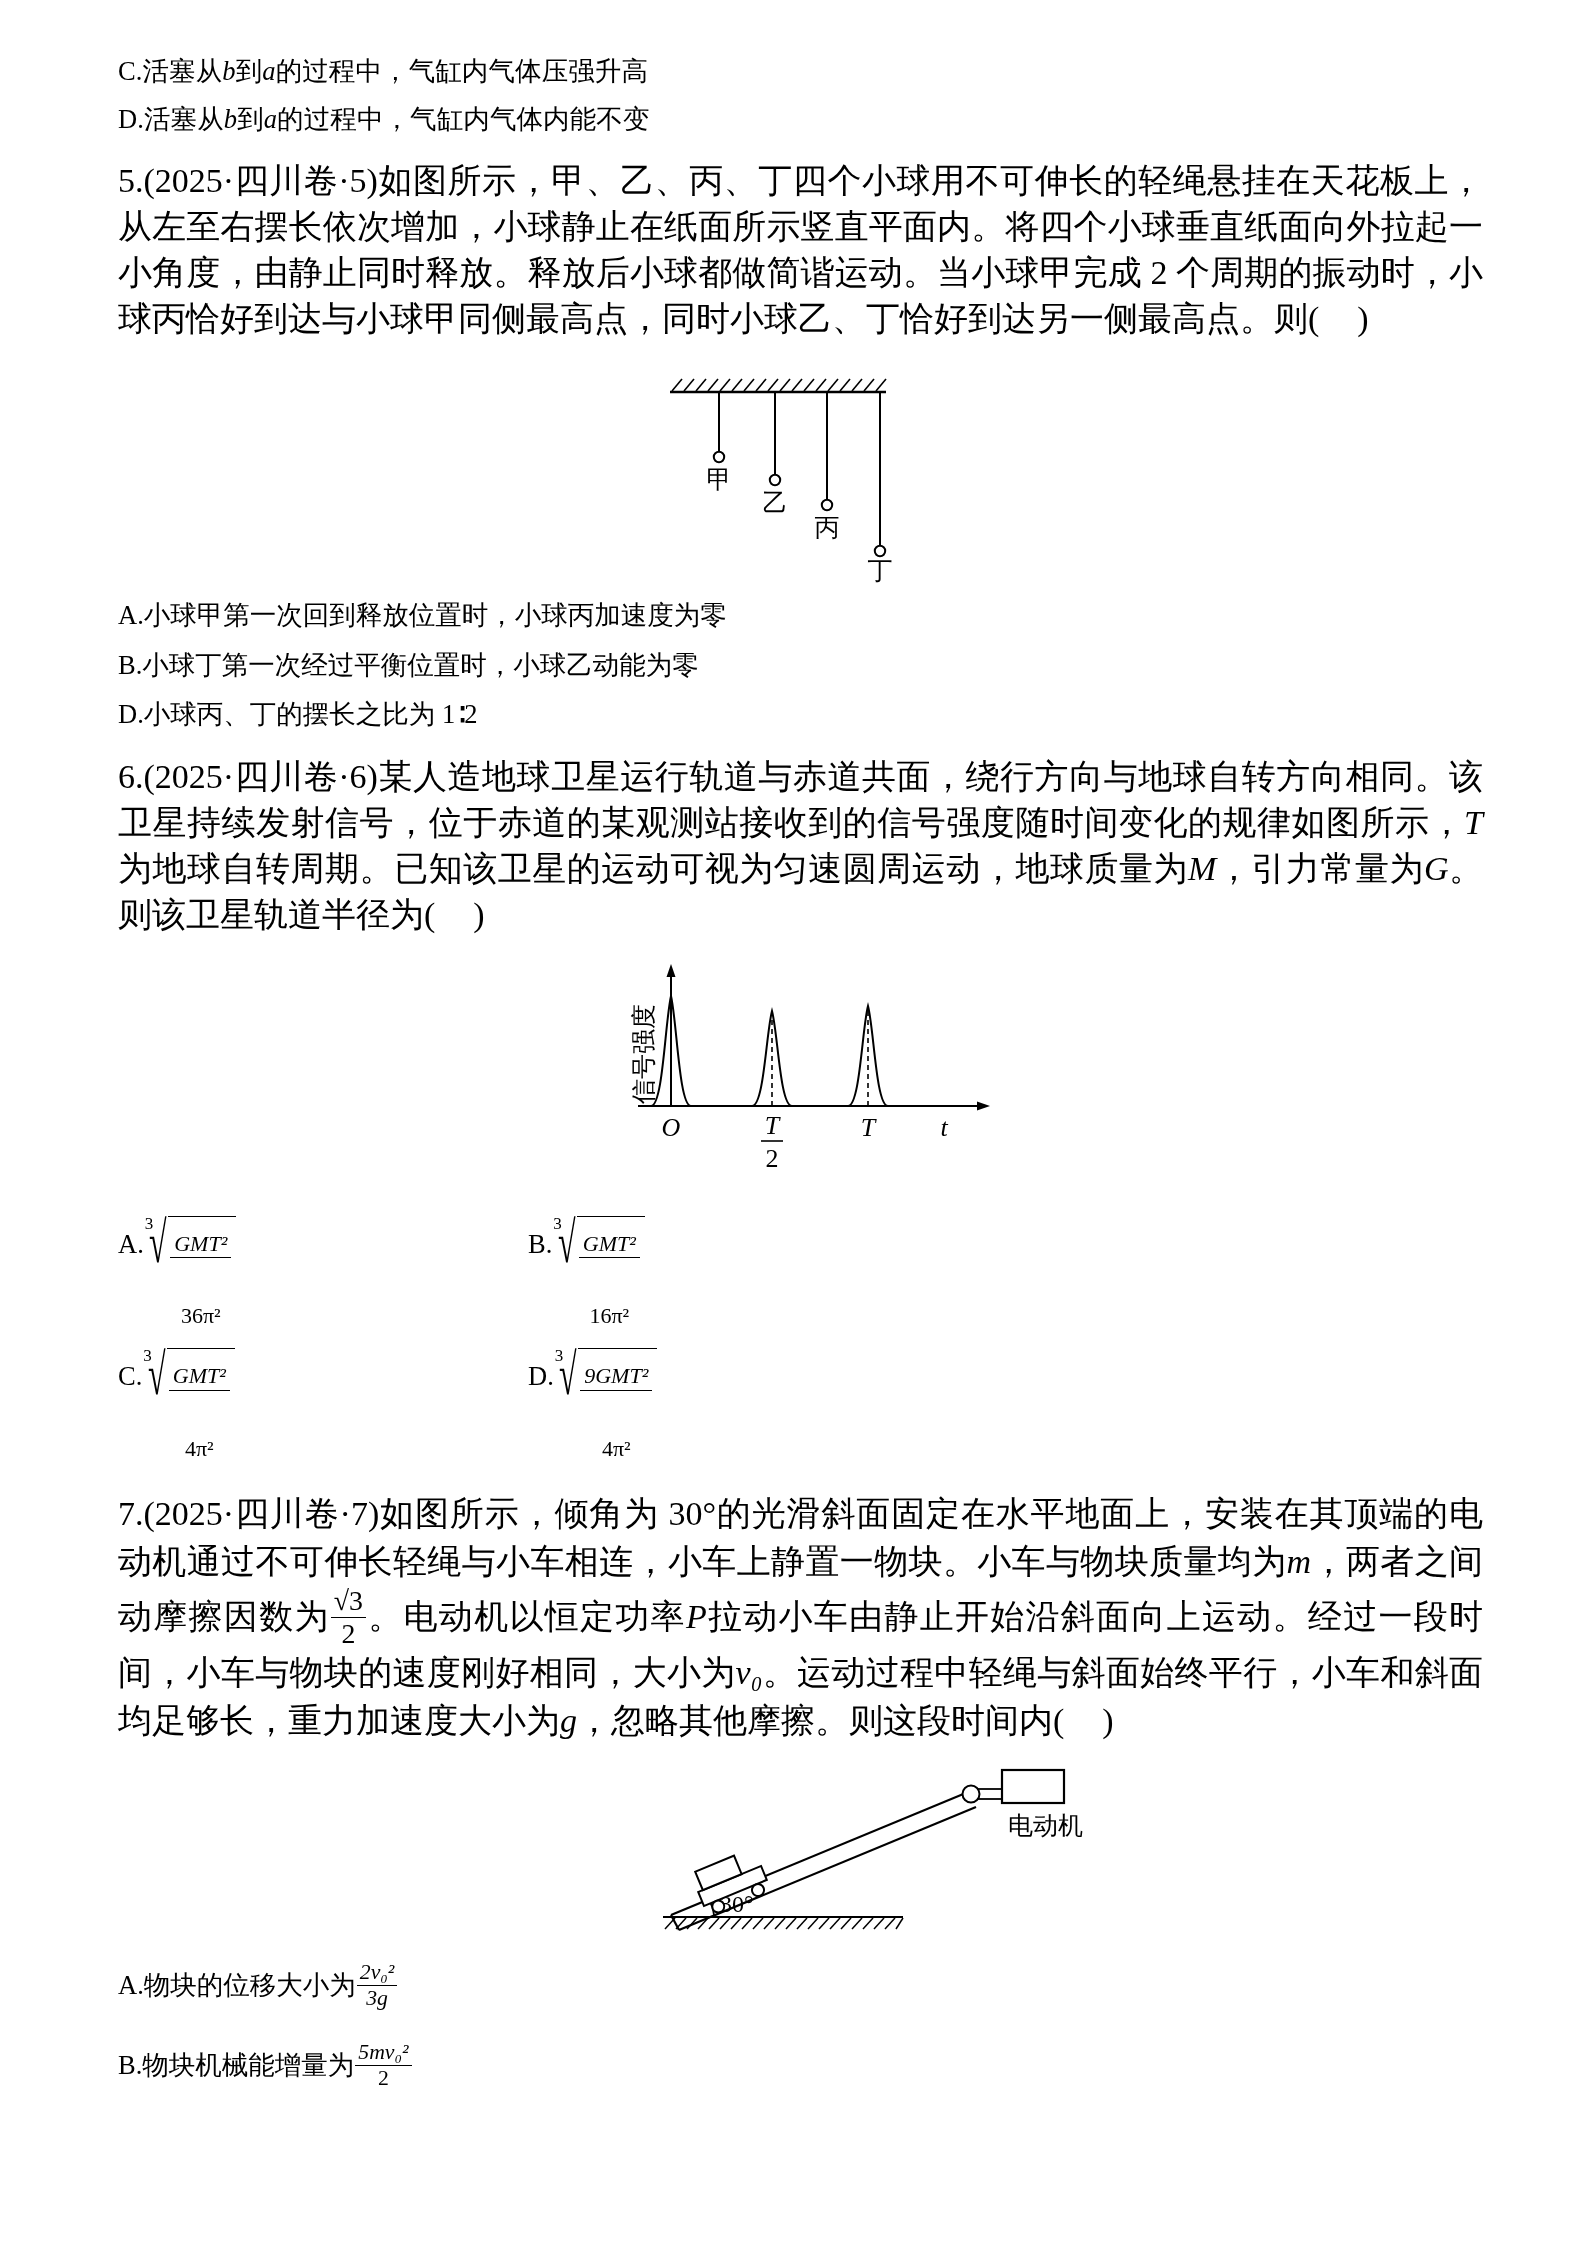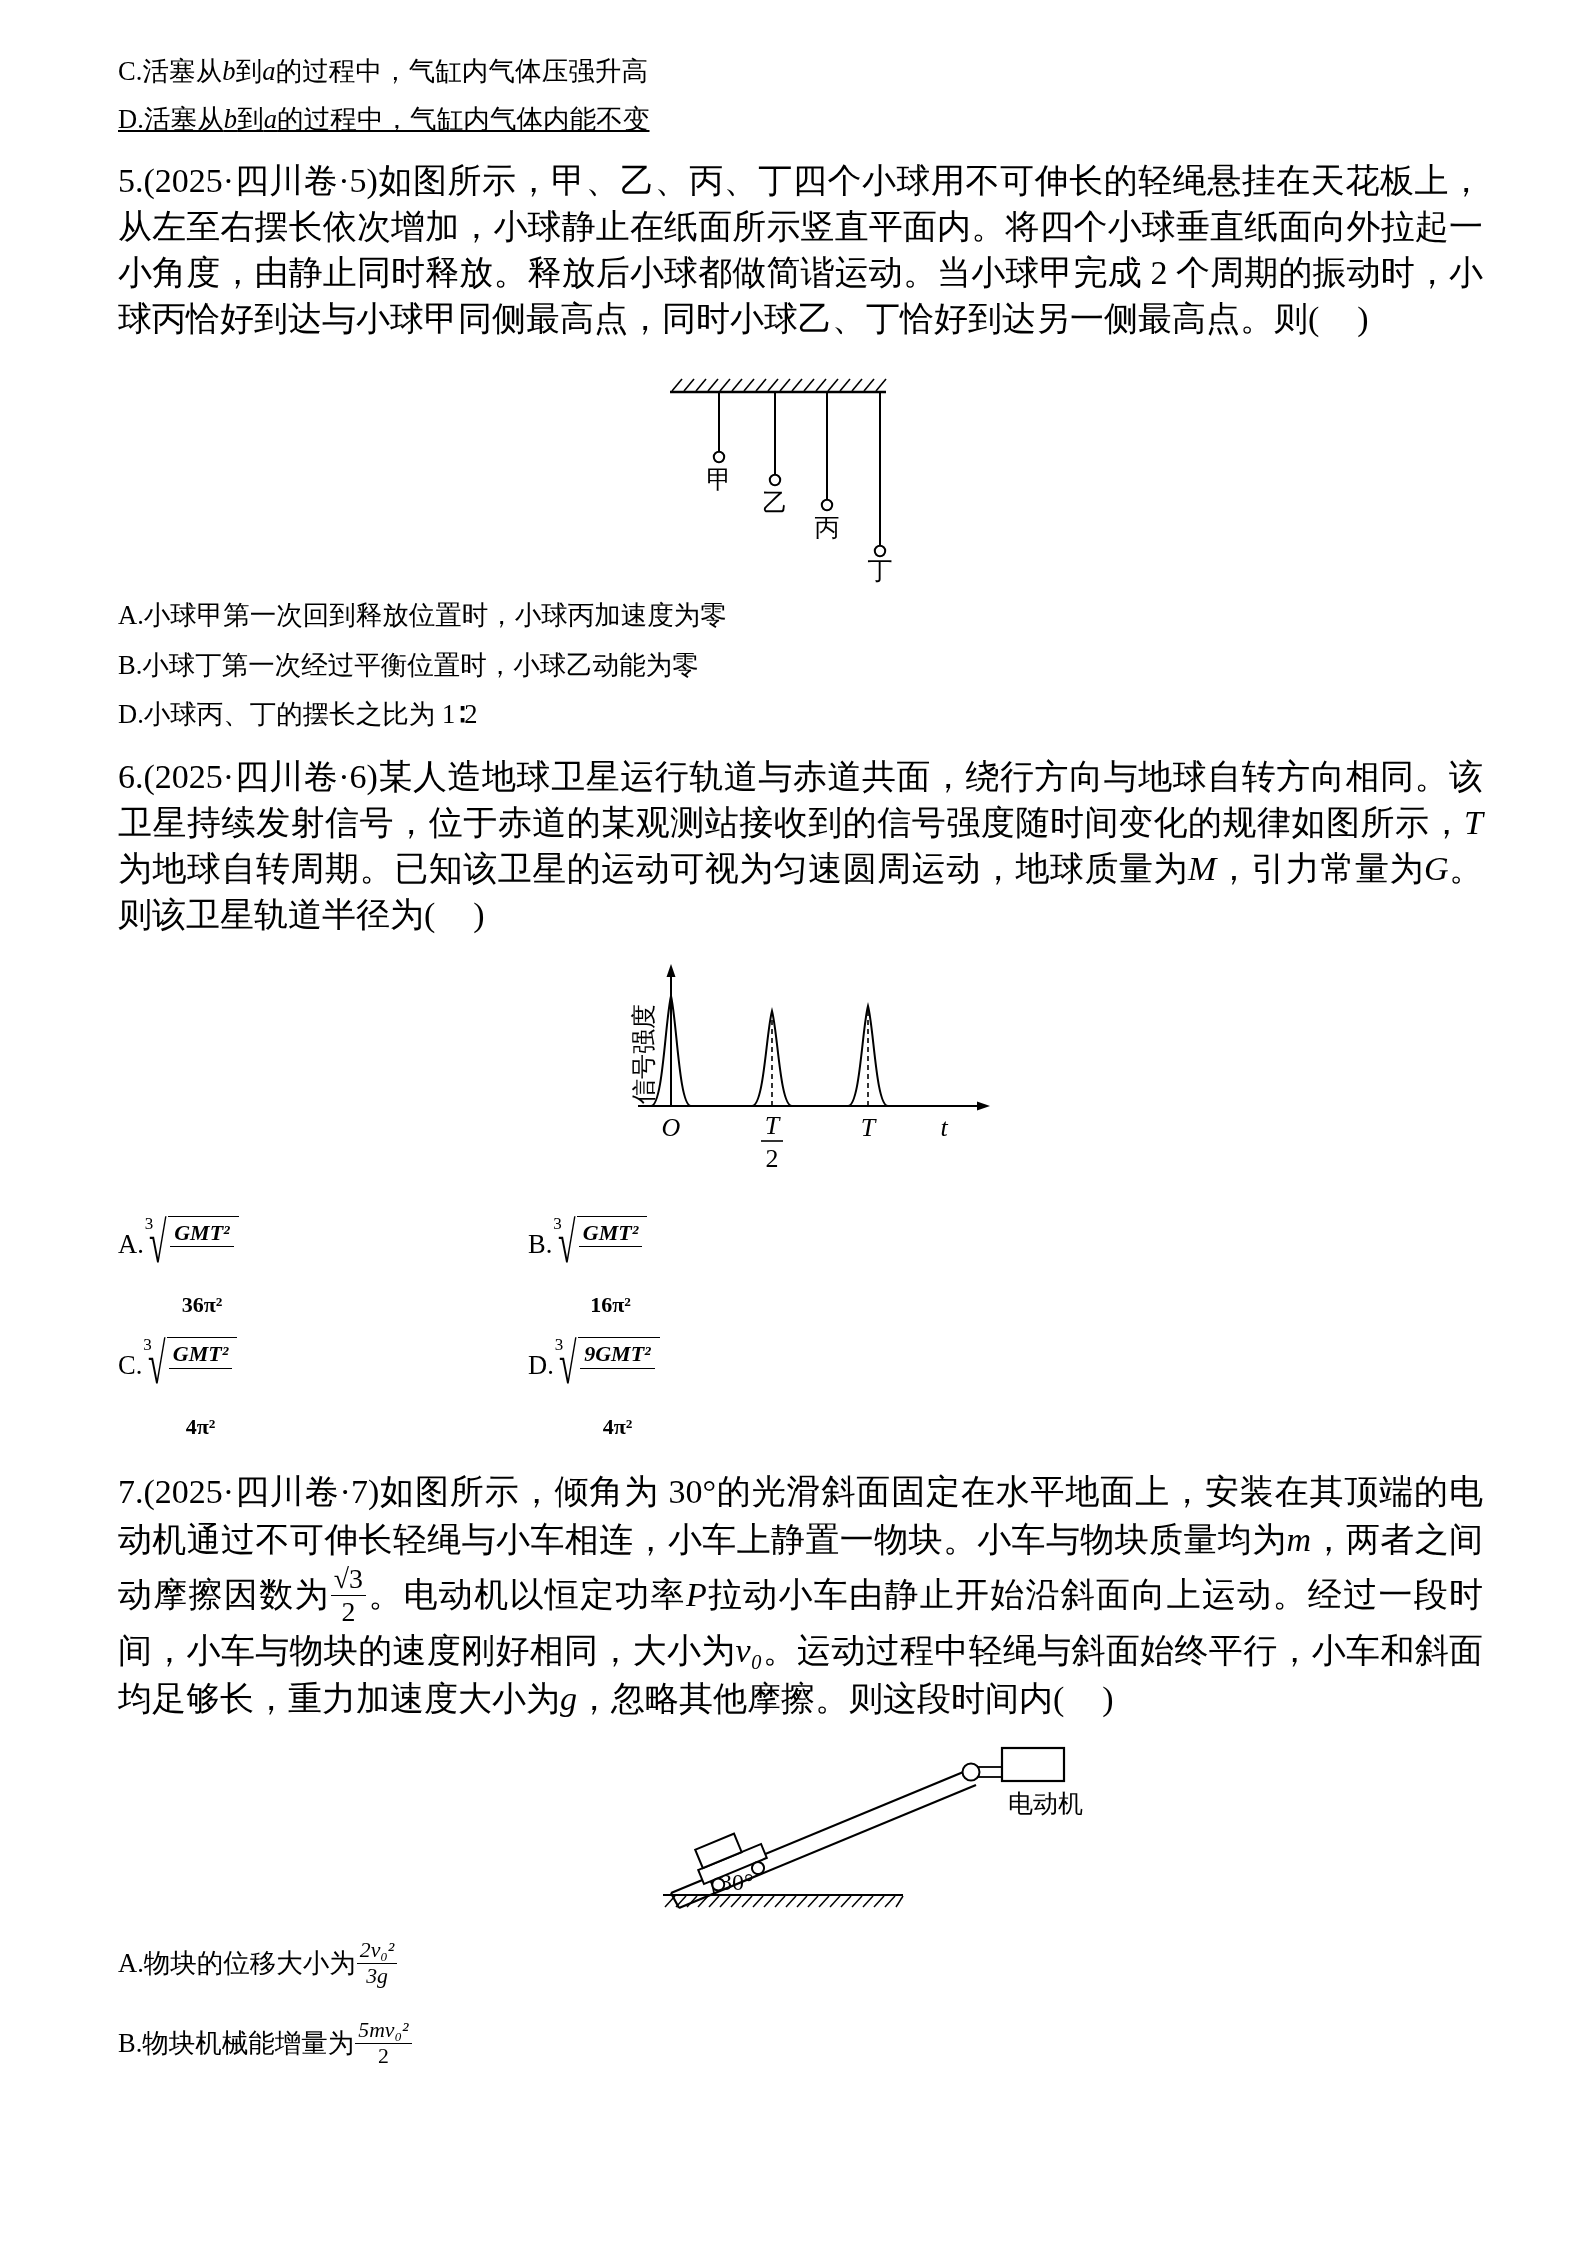--- a/index.html
+++ b/index.html
@@ -91,25 +91,24 @@
   .radical .rsign {
     font-size: 40px;
     line-height: 0.95;
     position: relative;
     top: 3px;
     transform: scaleX(0.8) scaleY(1.45);
     transform-origin: left top;
   }
   .radical .rbody {
     border-top: 1.3px solid #000;
-    padding: 3px 5px 0 2px;
+    padding: 14px 5px 0 2px;
     margin-left: -3px;
     position: relative;
     top: 3px;
-    font-weight: bold;
   }
   .rfrac {
     display: inline-block;
     text-align: center;
     font-size: 22px;
     line-height: 1.16;
   }
   .rfrac .num {
     display: block;
     border-bottom: 1.2px solid #000;
@@ -142,21 +141,21 @@
 </head>
 <body>
 
 <div class="page">
 <div class="content">
 
   <div class="q-line">
     <span>C.活塞从</span><span class="it">b</span><span>到</span><span class="it">a</span><span>的过程中，气缸内气体压强升高</span>
   </div>
 
-  <div class="q-line" style="margin-bottom:26px;text-decoration:underline;">
+  <div class="q-line" style="margin-bottom:26px;">
     <span>D.活塞从</span><span class="it">b</span><span>到</span><span class="it">a</span><span>的过程中，气缸内气体内能不变</span>
   </div>
 
   <div class="q-body">
     <p><span>5.</span><span>(2025·四川卷·5)</span><span>如图所示，甲、乙、丙、丁四个小球用不可伸长的轻绳悬挂在天花板上，从左至右摆长依次增加，小球静止在纸面所示竖直平面内。将四个小球垂直纸面向外拉起一小角度，由静止同时释放。释放后小球都做简谐运动。当小球甲完成 2 个周期的振动时，小球丙恰好到达与小球甲同侧最高点，同时小球乙、丁恰好到达另一侧最高点。则(</span><span style="display:inline-block;width:38px;"></span><span>)</span></p>
   </div>
 
   <div class="fig" style="margin-top:22px; margin-bottom:20px;">
     <svg width="1365" height="218" viewBox="0 0 1365 218">
 

